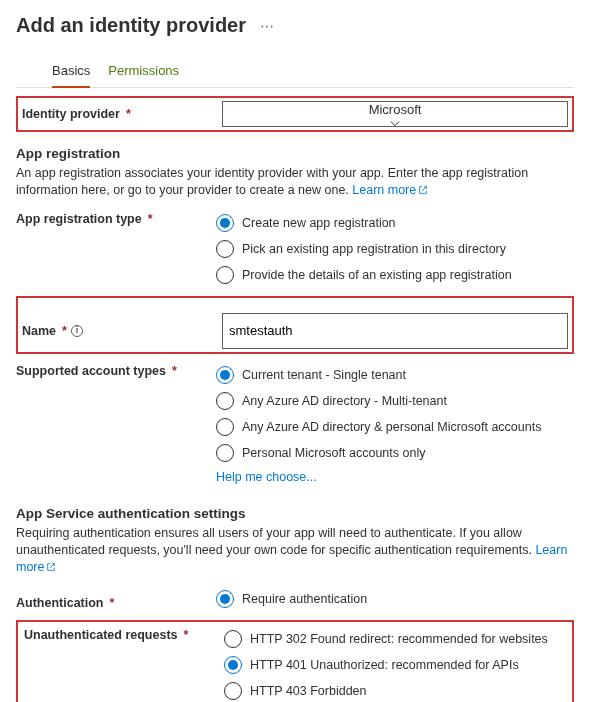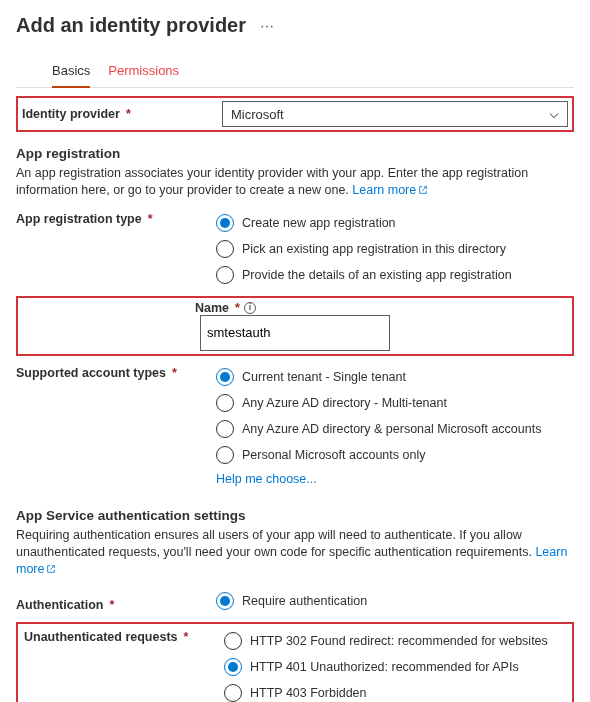--- a/index.html
+++ b/index.html
@@ -9,38 +9,39 @@
     font-size: 12.5px;
     color: #323130;
     background: #ffffff;
     width: 590px;
     padding: 14px 16px 14px 16px;
   }
   .title-row { display: flex; align-items: center; gap: 10px; }
   .page-title { font-size: 20px; font-weight: 600; margin: 0; }
   .ellipsis-btn { color: #605e5c; font-size: 14px; line-height: 1; padding: 4px; cursor: default; }
   .tabs { display: flex; gap: 18px; border-bottom: 1px solid #e1dfdd; margin-top: 20px; }
-  .tab { padding: 6px 0 8px 0; font-size: 13px; color: #ef4444; cursor: pointer; }
+  .tab { padding: 6px 0 8px 0; font-size: 13px; color: #4d7c0f; cursor: pointer; }
   .tab.active { color: #323130; border-bottom: 2px solid #c2410c; margin-bottom: -1px; margin-left: 36px; }
 
   .row { display: flex; align-items: center; margin-top: 10px; }
   .label-col { width: 200px; flex-shrink: 0; font-size: 12.5px; color: #323130; display:flex; align-items:center; gap:4px;font-weight:bold;}
   .control-col { flex: 1; }
   .req { color: #a4262c; margin-left: 2px; }
 
   .hl-red { border: 2px solid #d13438; padding: 3px 4px; margin-top: 8px; }
 
   .dropdown {
     width: 100%;
     height: 26px;
     border: 1px solid #605e5c;
     padding: 0 8px;
     display: flex; align-items: center; justify-content: space-between;
     font-size: 13px;
     background: #fff;
+    flex-direction: column;
   }
   .dropdown .chev { width: 10px; height: 10px; }
   .textbox {
     width: 100%;
     height: 36px;
     border: 1px solid #605e5c;
     padding: 2px 6px;
     font-size: 13px;
     font-family: inherit;
   }
@@ -119,21 +120,21 @@
       <span>Pick an existing app registration in this directory</span>
     </div>
     <div class="radio-item">
       <span class="radio-outer"></span>
       <span>Provide the details of an existing app registration</span>
     </div>
   </div>
 </div>
 
 <div class="hl-red" style="margin-top:10px;">
-  <div class="row" style="margin-top:0;flex-direction:column;">
+  <div class="row" style="margin-top:12px;">
     <div class="label-col">
       <span>Name</span>
         <span class="req">*</span>
       <span class="info-icon">i</span>
     </div>
     <div class="control-col">
       <input class="textbox" type="text" value="smtestauth" style="">
     </div>
   </div>
 </div>

